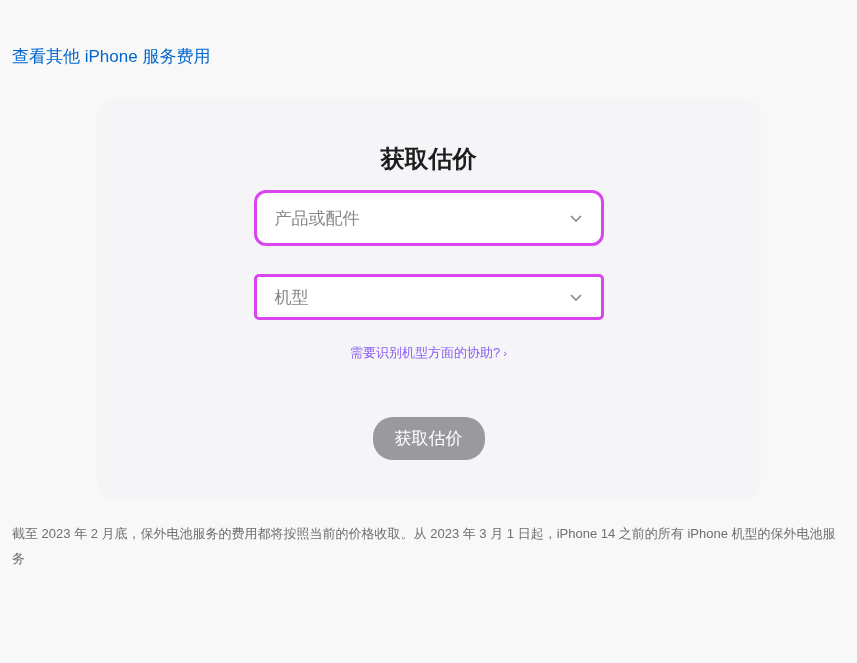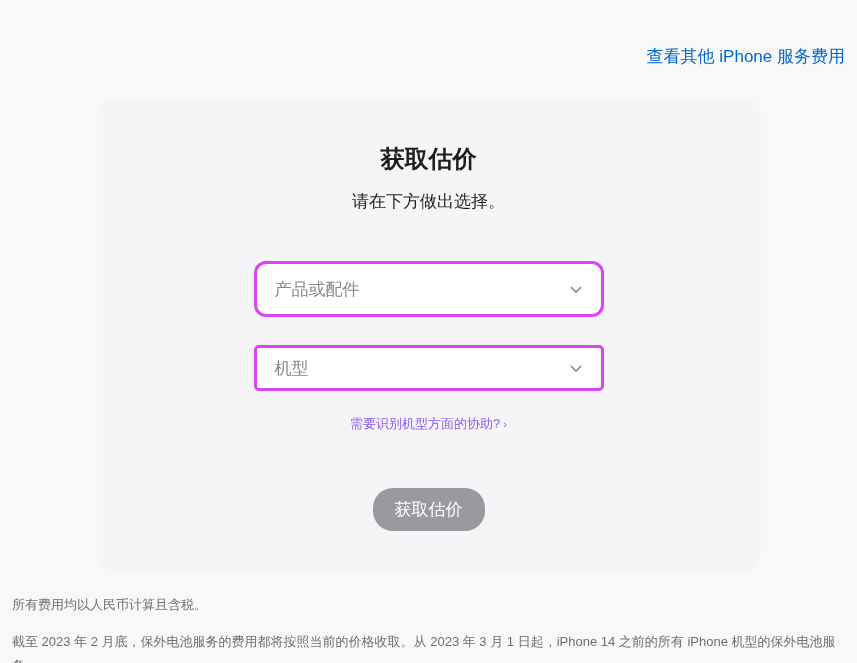--- a/index.html
+++ b/index.html
@@ -11,21 +11,21 @@
       font-family: -apple-system, BlinkMacSystemFont, "SF Pro Text", "Helvetica Neue", Arial, sans-serif;
       background: #f8f8f8;
       width: 857px;
       height: 663px;
       overflow: hidden;
     }
     .container {
       padding: 0 12px;
     }
     .top-link {
-      text-align: right;
+      text-align: left;
       padding: 45px 0 30px 0;
     }
     .top-link a {
       color: #0066cc;
       text-decoration: none;
       font-size: 17px;
       font-weight: 400;
     }
     .card {
       background: #f5f5f7;
@@ -120,21 +120,20 @@
 </head>
 <body>
 
 <div class="container">
   <div class="top-link">
     <a href="#">查看其他 iPhone 服务费用</a>
   </div>
 
   <div class="card">
     <h2 class="card-title">获取估价</h2>
-    <p class="card-subtitle">请在下方做出选择。</p>
 
     <div class="select-wrapper">
       <div class="select-box">
         <span>产品或配件</span>
         <span class="chevron">
           <svg viewBox="0 0 12 7" fill="none" stroke="#86868b" stroke-width="1.6">
               <path d="M1 1 L6 6 L11 1"></path>
             </svg>
         </span>
       </div>
@@ -156,18 +155,17 @@
         <span>需要识别机型方面的协助?</span><span class="arrow">›</span>
       </a>
     </div>
 
     <div class="submit-wrap">
       <button class="submit-btn">获取估价</button>
     </div>
   </div>
 
   <div class="footnotes">
-    <p>所有费用均以人民币计算且含税。</p>
     <p>
       <span>截至 2023 年 2 月底，保外电池服务的费用都将按照当前的价格收取。从 2023 年 3 月 1 日起，iPhone 14 之前的所有 iPhone 机型的保外电池服务</span>
     </p>
   </div>
 </div>
 
 </body></html>

